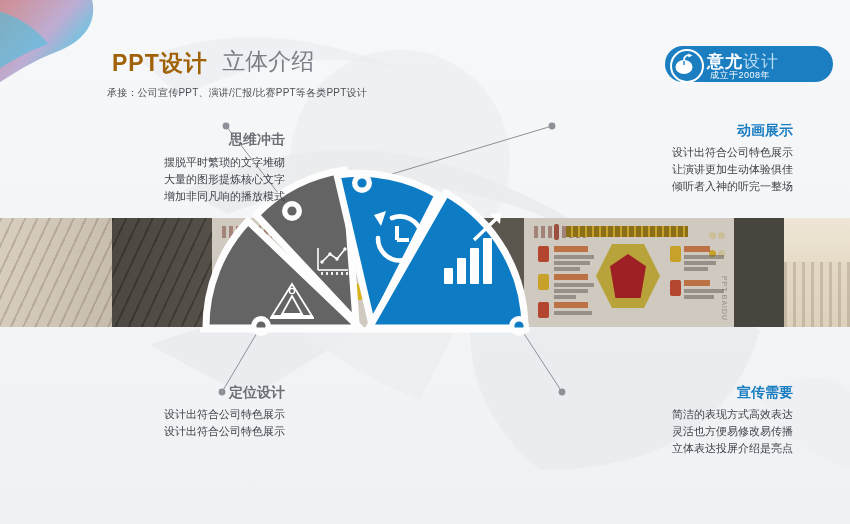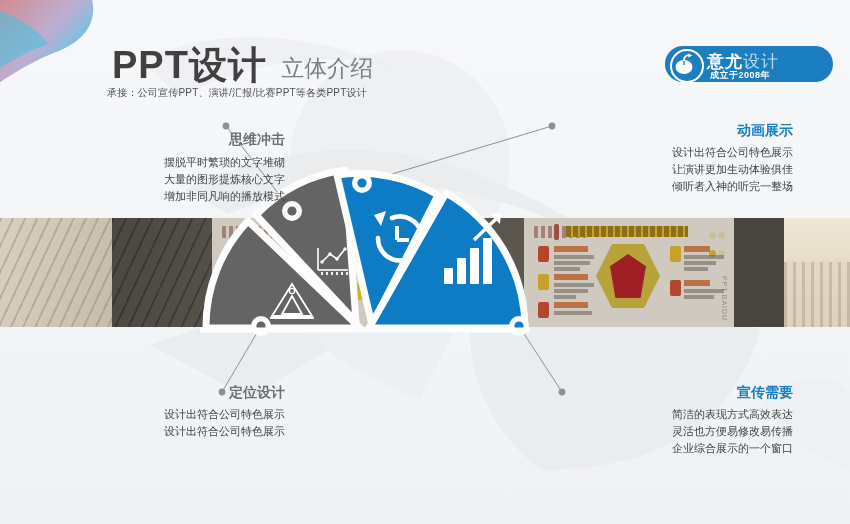--- a/index.html
+++ b/index.html
@@ -68,31 +68,31 @@
     clip-path:polygon(25% 0,75% 0,100% 50%,75% 100%,25% 100%,0 50%);}
   .s-hex::after{content:"";position:absolute;left:14px;top:10px;width:36px;height:44px;background:#9e1f24;
     clip-path:polygon(50% 0,100% 28%,85% 100%,15% 100%,0 28%);}
   .s-dots{position:absolute;right:8px;top:8px;}
   .s-dots i{display:inline-block;width:7px;height:7px;border-radius:50%;background:#cbbf9a;margin:1px;}
   .s-dots i.g{background:#c8a12a;}
 
   
   .blob{position:absolute;left:-30px;top:-52px;width:180px;height:140px;}
   .title-wrap{position:absolute;left:112px;top:46px;}
-  .title-main{font-size:38px;font-weight:bold;color:#404040;letter-spacing:1px;line-height:1;display:inline-block;}
+  .title-main{font-size:23px;font-weight:bold;color:#a16207;letter-spacing:1px;line-height:1;display:inline-block;}
   .title-sub{font-size:23px;color:#7b7f86;margin-left:10px;display:inline-block;vertical-align:2px;}
   .title-desc{position:absolute;left:107px;top:86px;font-size:10px;color:#4c4f55;letter-spacing:.2px;}
 
   
   .logo{position:absolute;left:665px;top:46px;width:168px;height:36px;border-radius:18px;background:#1a7ec0;}
   .logo-ring{position:absolute;left:5px;top:3px;width:30px;height:30px;border-radius:50%;border:2px solid #fff;}
   .logo-mouse{position:absolute;left:7px;top:6px;}
   .logo-zh{position:absolute;left:42px;top:4px;font-size:17px;font-weight:bold;color:#fff;letter-spacing:1px;}
   .logo-zh em{font-style:normal;color:#bcdcf2;font-weight:normal;}
-  .logo-yr{position:absolute;left:45px;top:23px;font-size:9px;font-weight:bold;color:#fff;letter-spacing:.5px;}
+  .logo-yr{position:absolute;left:45px;top:23px;font-size:9px;font-weight:normal;color:#fff;letter-spacing:.5px;}
 
   
   .callout{position:absolute;width:215px;}
   .co-title{font-size:14px;font-weight:bold;line-height:1.2;margin-bottom:5px;}
   .co-line{font-size:11px;color:#3f4349;line-height:1.55;white-space:nowrap;}
   .gray .co-title{color:#6c7076;}
   .blue .co-title{color:#1a7ec0;}
   .ta-r{text-align:right;}
   .ta-l{text-align:right;}
 
@@ -333,16 +333,16 @@
   <div class="callout gray ta-r" id="co-bl">
     <div class="co-title">定位设计</div>
     <div class="co-line">设计出符合公司特色展示</div>
     <div class="co-line">设计出符合公司特色展示</div>
   </div>
 
   <div class="callout blue ta-l" id="co-br">
     <div class="co-title">宣传需要</div>
     <div class="co-line">简洁的表现方式高效表达</div>
     <div class="co-line">灵活也方便易修改易传播</div>
-    <div class="co-line">企业综合展示的一个窗口</div>
+    <div class="co-line">立体表达投屏介绍是亮点</div>
   </div>
 
 </div>
 
 </body></html>

